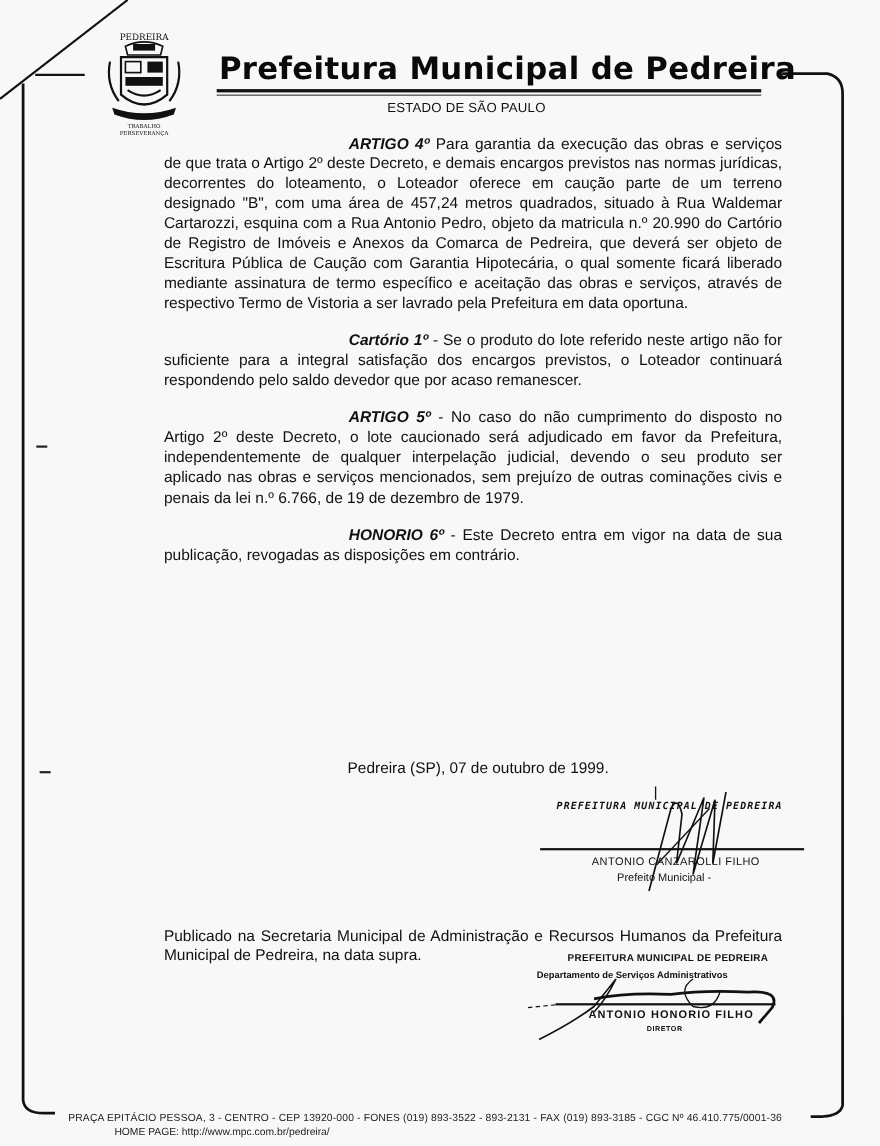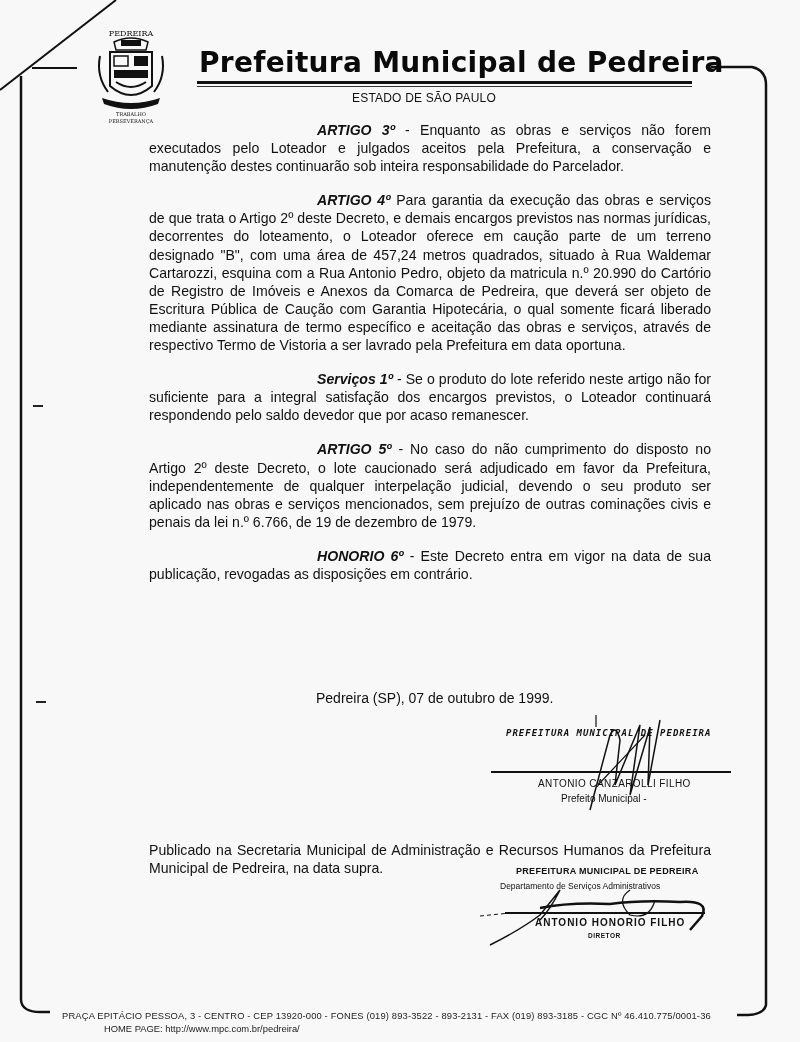--- a/index.html
+++ b/index.html
@@ -14,21 +14,21 @@
   .para { margin:0 0 16px 0; text-indent:168px; }
   .para b { font-style:italic; font-weight:bold; }
   .date { position:absolute; left:316px; top:690px; font-size:14px; }
   .sig1 { position:absolute; left:470px; top:715px; width:270px; height:100px; }
   .stamp1 { position:absolute; left:506px; top:728px; font-family:"DejaVu Sans Mono", monospace; font-size:9px; font-style:italic; font-weight:bold; letter-spacing:1px; }
   .sig1-rule { position:absolute; left:491px; top:771px; width:240px; height:2px; background:#111; }
   .sig1-name { position:absolute; left:538px; top:778px; font-size:10px; letter-spacing:0.4px; }
   .sig1-role { position:absolute; left:561px; top:793px; font-size:10px; }
   .published { position:absolute; left:149px; top:813px; width:562px; font-size:14.1px; line-height:18.1px; text-align:justify;margin-top:28px; }
   .stamp2a { position:absolute; left:516px; top:866px; font-size:9px; font-weight:bold; letter-spacing:0.3px; }
-  .stamp2b { position:absolute; left:500px; top:881px; font-size:8.5px; font-weight:normal;text-align:right; }
+  .stamp2b { position:absolute; left:488px; top:881px; font-size:8.5px; font-weight:bold;text-align:right; }
   .sig2-rule { position:absolute; left:505px; top:912px; width:200px; height:2px; background:#111; }
   .stamp2c { position:absolute; left:535px; top:917px; font-size:10px; font-weight:bold; letter-spacing:1px; }
   .stamp2d { position:absolute; left:588px; top:932px; font-size:6.5px; font-weight:bold; letter-spacing:0.5px; }
   .footer1 { position:absolute; left:62px; top:974px; font-size:9.4px; letter-spacing:0.15px; color:#222; white-space:nowrap;margin-top:36px; }
   .footer2 { position:absolute; left:104px; top:1023px; font-size:9.4px; color:#222; white-space:nowrap; }
   .footer3 { position:absolute; left:566px; top:1023px; font-size:9.4px; color:#222; white-space:nowrap;margin-top:39px; }
   .marg { position:absolute; width:10px; height:2px; background:#222; }
 </style>
 </head>
 <body>
@@ -54,23 +54,22 @@
   <text x="37" y="90" text-anchor="middle" font-size="5" font-family="'DejaVu Serif', serif" fill="#111">TRABALHO</text>
   <text x="37" y="97" text-anchor="middle" font-size="5" font-family="'DejaVu Serif', serif" fill="#111">PERSEVERANÇA</text>
 </svg>
 
 <div class="title">Prefeitura Municipal de Pedreira</div>
 <div class="title-rule1"></div>
 <div class="title-rule2"></div>
 <div class="state">ESTADO DE SÃO PAULO</div>
 
 <div class="body">
-  <p class="para"><b>ARTIGO 3º</b><span> - Enquanto as obras e serviços não forem executados pelo Loteador e julgados aceitos pela Prefeitura, a conservação e manutenção destes continuarão sob inteira responsabilidade do Parcelador.</span></p>
   <p class="para"><b>ARTIGO 4º</b><span>   Para garantia da execução das obras e serviços de que trata o Artigo 2º deste Decreto, e demais encargos previstos nas normas jurídicas, decorrentes do loteamento, o Loteador oferece em caução parte de um terreno designado "B", com uma área de 457,24 metros quadrados, situado à Rua Waldemar Cartarozzi, esquina com a Rua Antonio Pedro, objeto da matricula n.º 20.990 do Cartório de Registro de Imóveis e Anexos da Comarca de Pedreira, que deverá ser objeto de Escritura Pública de Caução com Garantia Hipotecária, o qual somente ficará liberado mediante assinatura de termo específico e aceitação das obras e serviços, através de respectivo Termo de Vistoria a ser lavrado pela Prefeitura em data oportuna.</span></p>
-  <p class="para"><b>Serviços 1º</b><span>  - Se o produto do lote referido neste artigo não for suficiente para a integral satisfação dos encargos previstos, o Loteador continuará respondendo pelo saldo devedor que por acaso remanescer.</span></p>
+  <p class="para"><b>Cartório 1º</b><span>  - Se o produto do lote referido neste artigo não for suficiente para a integral satisfação dos encargos previstos, o Loteador continuará respondendo pelo saldo devedor que por acaso remanescer.</span></p>
   <p class="para"><b>ARTIGO 5º</b><span> - No caso do não cumprimento do disposto no Artigo 2º deste Decreto, o lote caucionado será adjudicado em favor da Prefeitura, independentemente de qualquer interpelação judicial, devendo o seu produto ser aplicado nas obras e serviços mencionados, sem prejuízo de outras cominações civis e penais da lei n.º 6.766, de 19 de dezembro de 1979.</span></p>
   <p class="para"><b>HONORIO 6º</b><span> - Este Decreto entra em vigor na data de sua publicação, revogadas as disposições em contrário.</span></p>
 </div>
 
 <div class="date">Pedreira (SP), 07 de outubro de 1999.</div>
 
 <div class="stamp1">PREFEITURA MUNICIPAL DE PEDREIRA</div>
 <svg class="sig1" viewBox="0 0 270 100">
   <path d="M120 95 L140 20 Q146 8 150 25 L145 70 L170 10 L160 80 L180 12 L178 70 L190 5" fill="none" stroke="#111" stroke-width="1.5"></path>
   <path d="M128 70 L175 20" fill="none" stroke="#111" stroke-width="1.2"></path>

